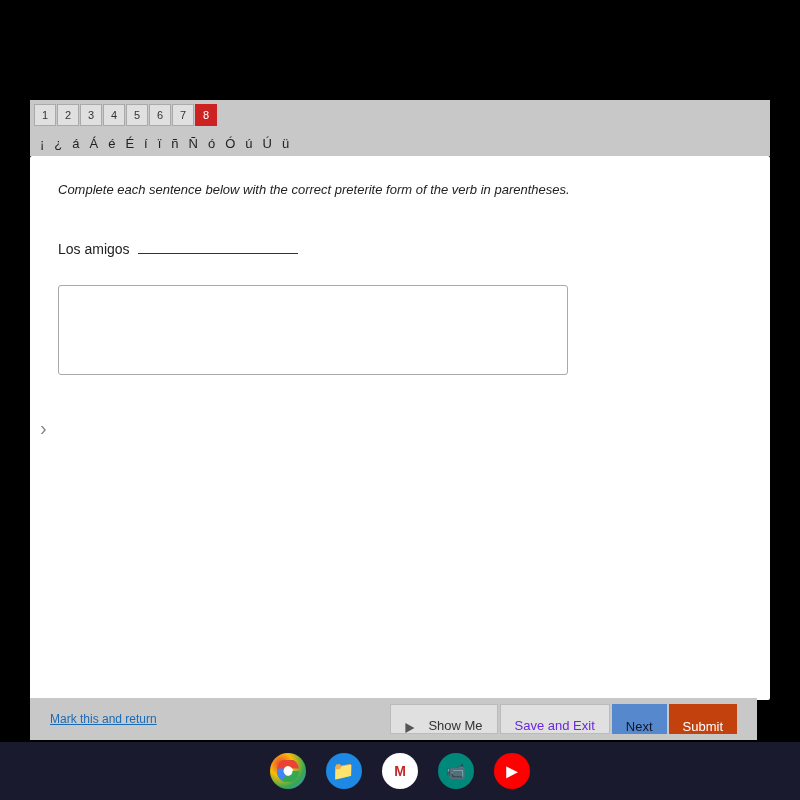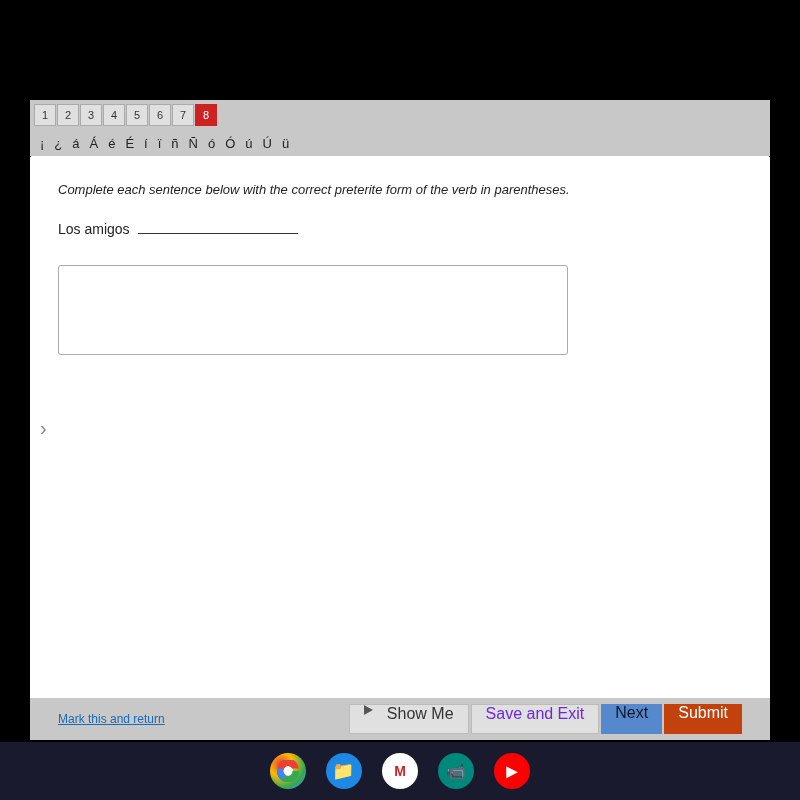--- a/index.html
+++ b/index.html
@@ -76,21 +76,21 @@
       bottom: 100px;
       background: #fff;
       border-radius: 2px;
       padding: 24px 28px;
     }
 
     .instruction {
       font-size: 13px;
       font-style: italic;
       color: #222;
-      margin-bottom: 20px;
+      margin-bottom: 40px;
       line-height: 1.5;
     }
 
     .sentence-row {
       font-size: 14px;
       color: #222;
       margin-bottom: 18px;
       display: flex;
       align-items: baseline;
       flex-wrap: wrap;
@@ -116,50 +116,50 @@
       padding: 6px;
       outline: none;
       color: #333;
       margin-top: 10px;
     }
 
     .bottom-bar {
       position: absolute;
       bottom: 60px;
       left: 30px;
-      right: 30px;
+      right: 43px;
       height: 42px;
       background: #c8c8c8;
       display: flex;
       align-items: center;
-      padding: 0 28px;
+      padding: 0 20px;
     }
 
     .mark-link {
       font-size: 12px;
       color: #1a6bb5;
       text-decoration: underline;
       cursor: pointer;
       margin-right: auto;
     }
 
     .btn-group {
       display: flex;
       gap: 2px;
       align-items: center;
     }
 
     .btn {
       height: 30px;
       padding: 0 14px;
-      font-size: 16px;
+      font-size: 13px;
       border: none;
       cursor: pointer;
       display: flex;
-      align-items: flex-start;
+      align-items: flex-end;
       gap: 5px;
     }
 
     .btn-show-me {
       background: #e0e0e0;
       color: #333;
       border: 1px solid #bbb;
     }
 
     .btn-save {

